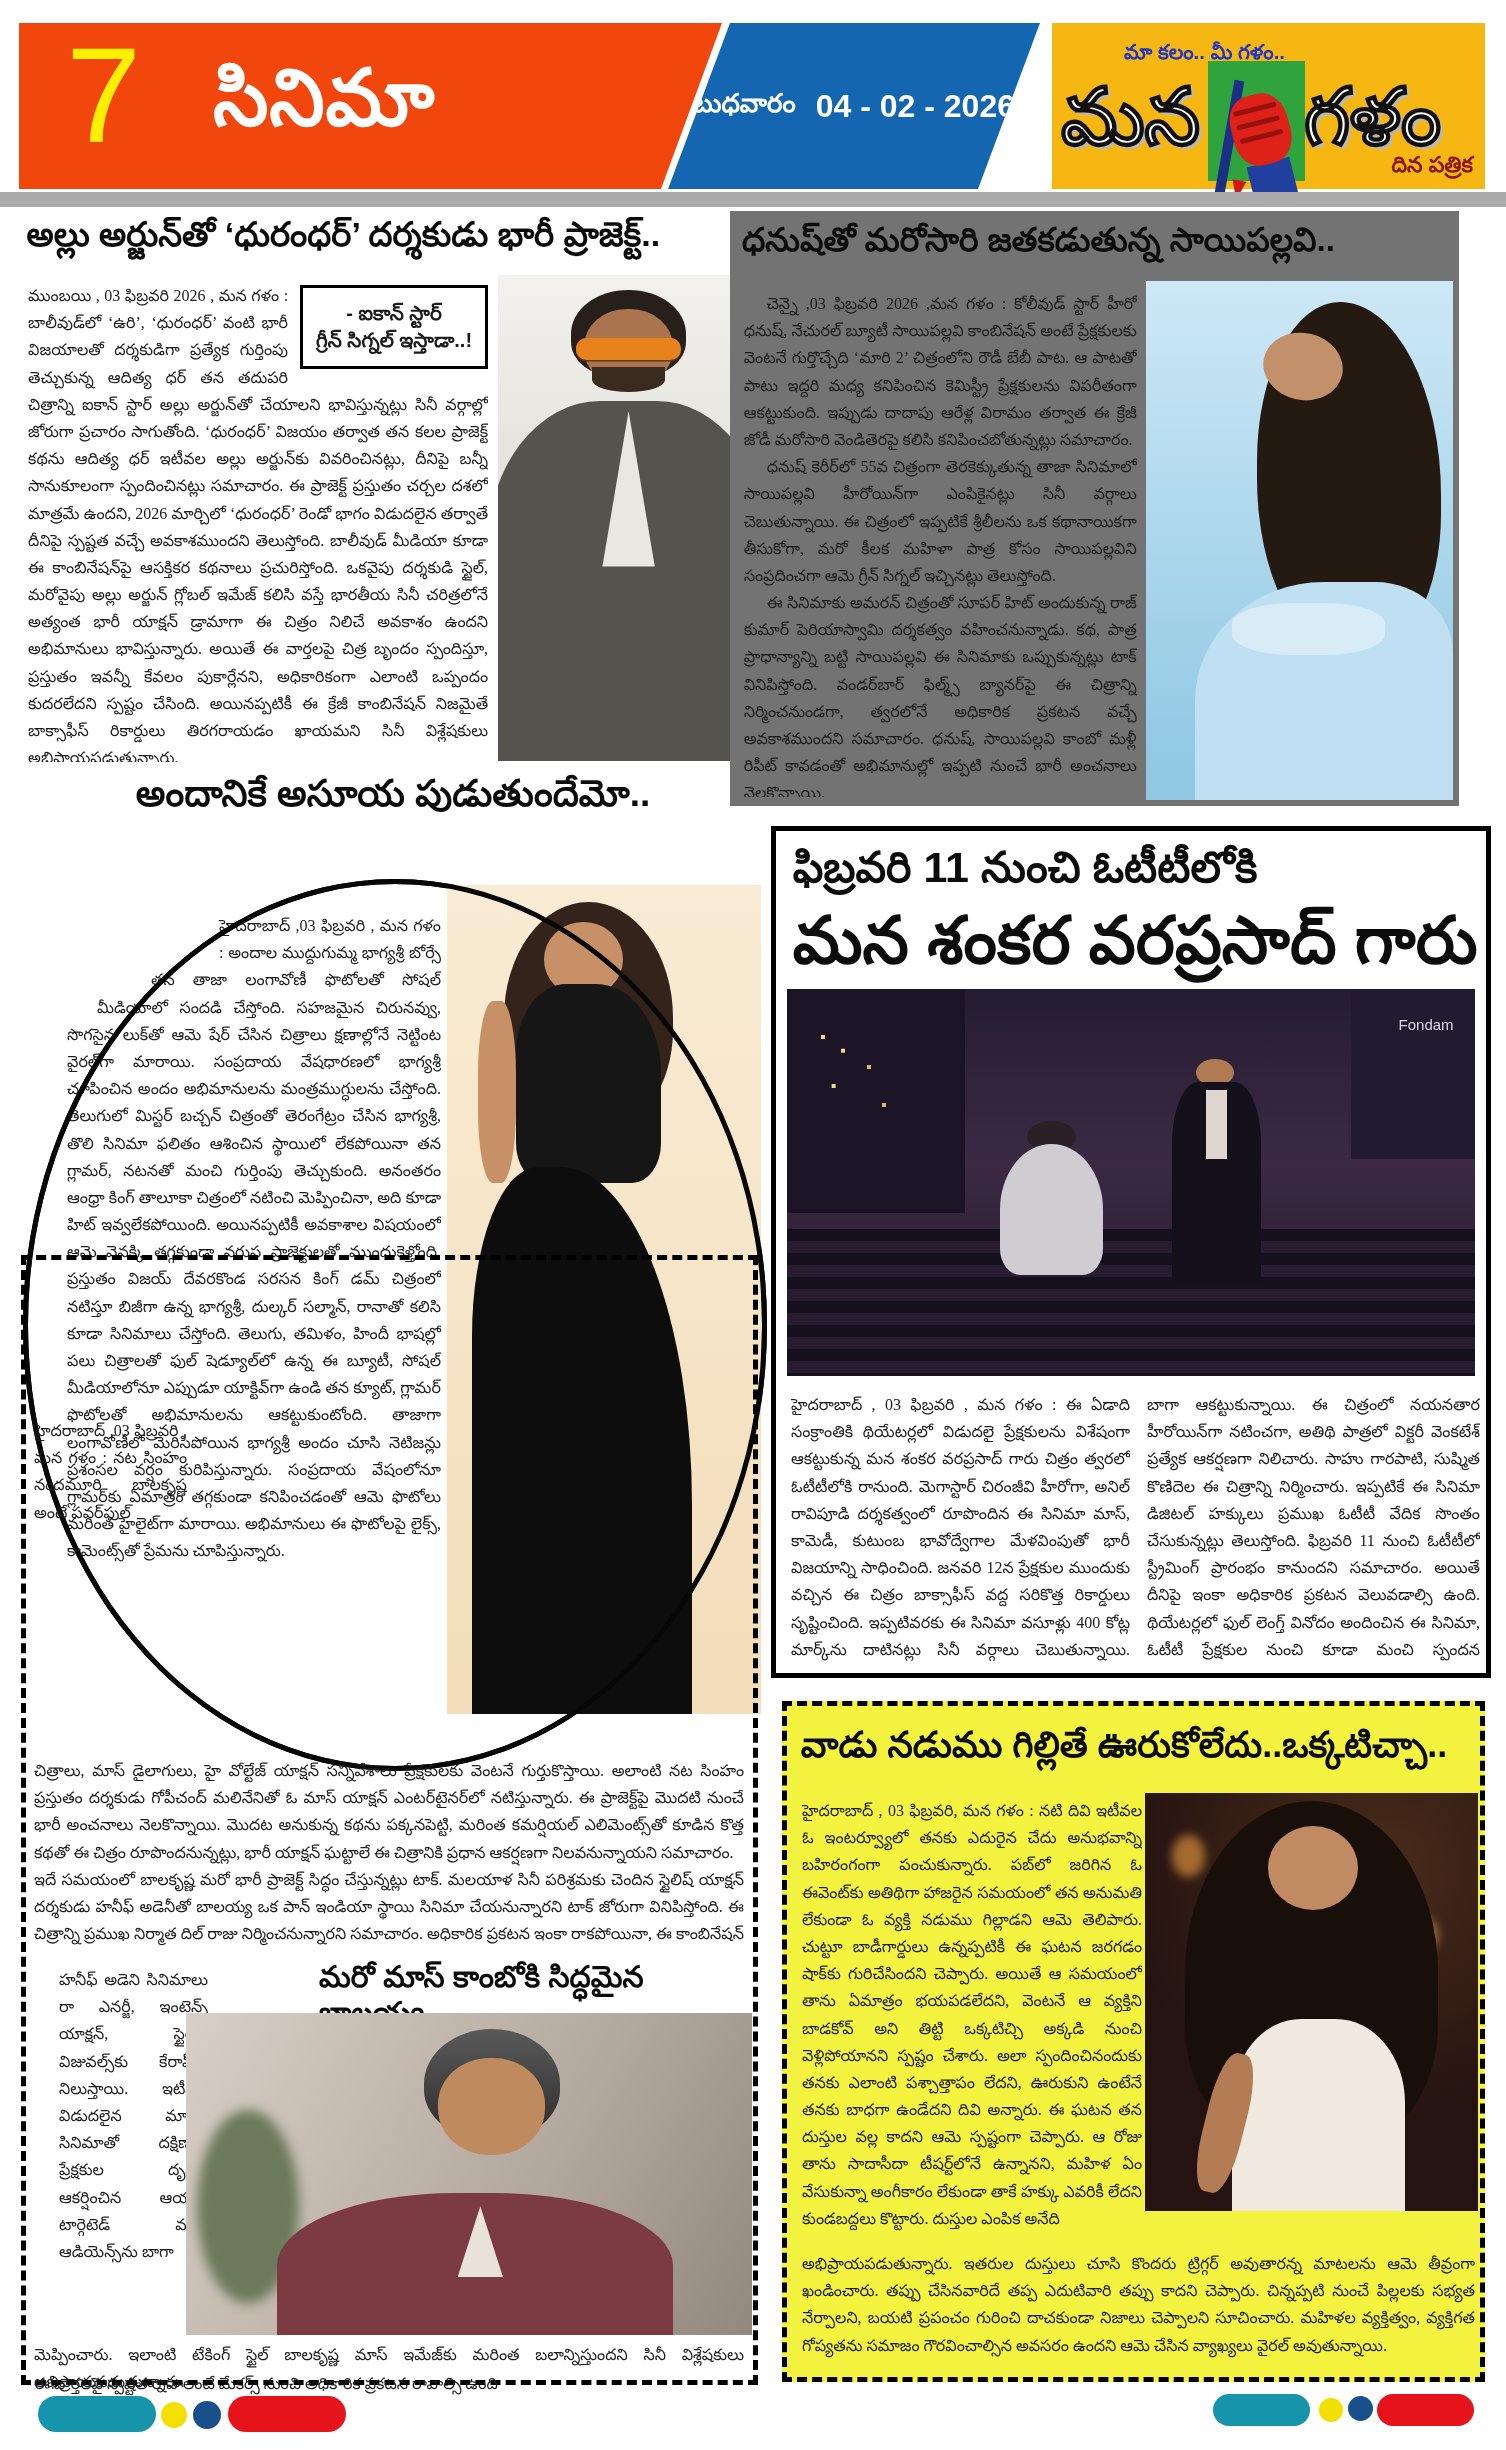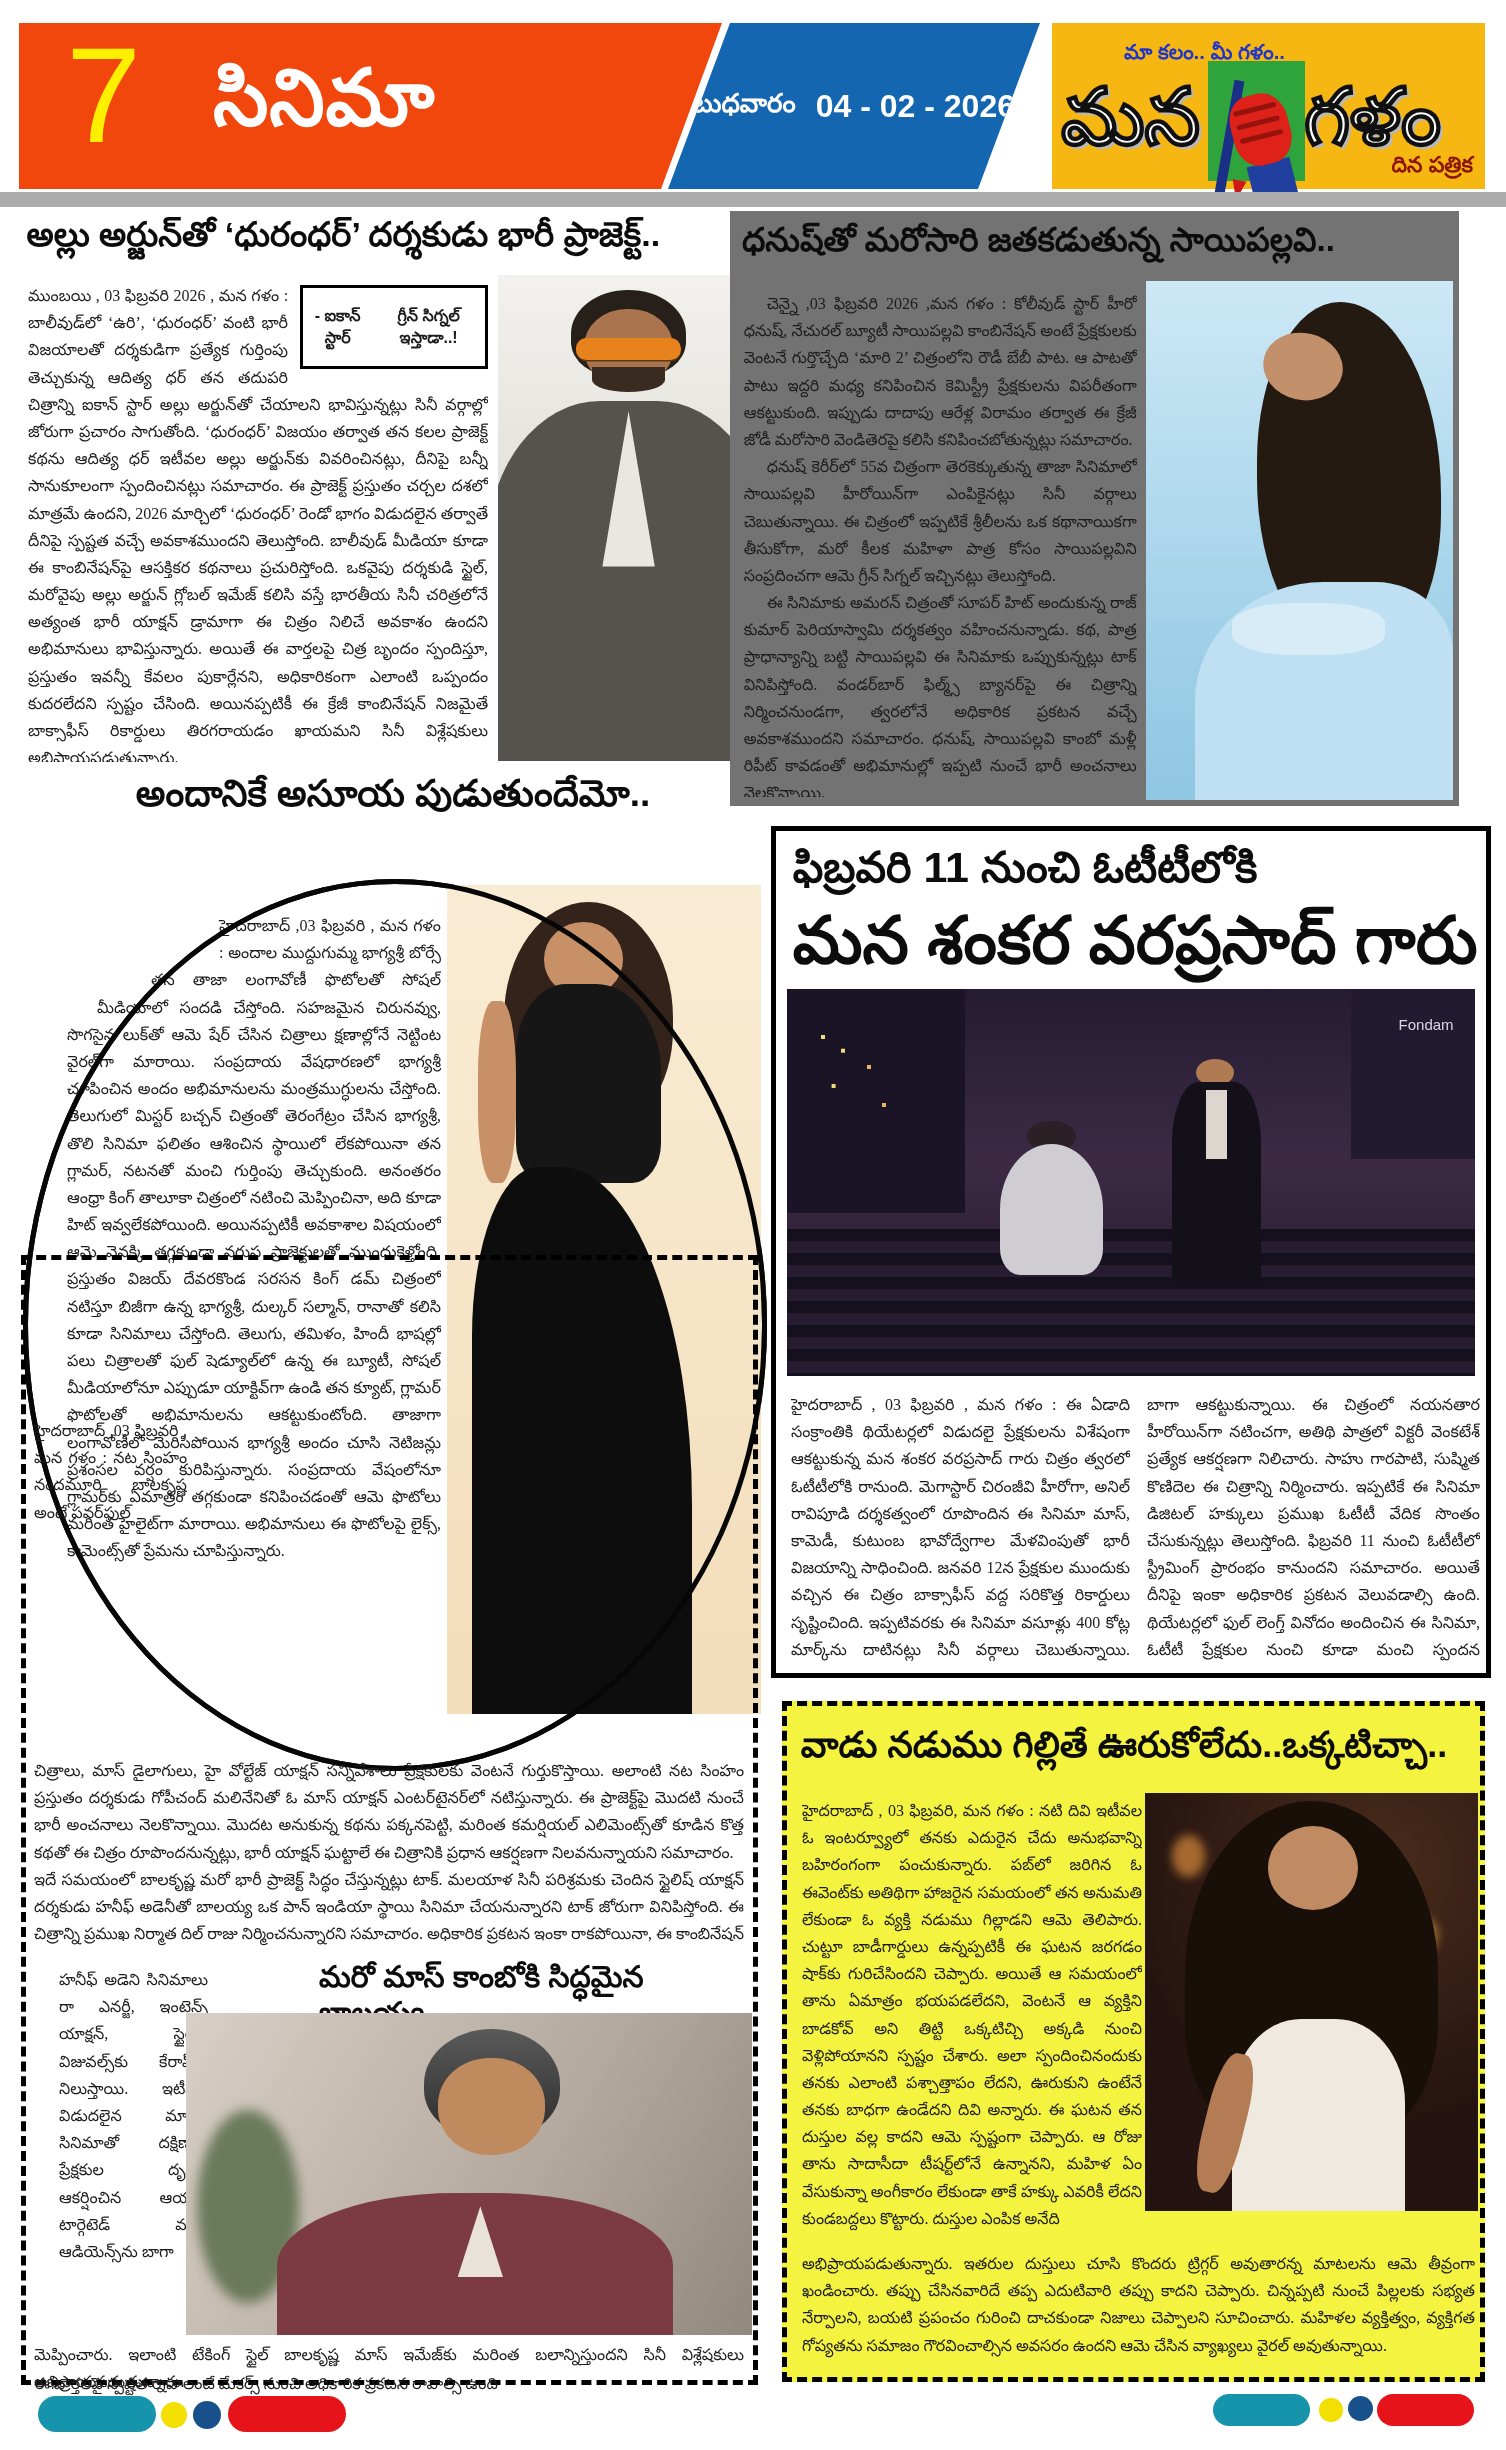--- a/index.html
+++ b/index.html
@@ -42,22 +42,22 @@
   #brand-subtitle { position:absolute; right:12px; bottom:6px; color:#8C1500; font-size:22px;
     font-weight:700; font-family:"Liberation Sans",sans-serif; }
   #divider-bar { left:0; top:192px; width:1507px; height:15px; background:#ABABAB; }
   
   #a1 { left:26.6px; top:214px; width:733px; height:551px; }
   #a1-headline { font-size:34px; line-height:1.2; }
   #a1-photo { left:471px; top:61px; width:262px; height:486px; overflow:hidden;
     background:linear-gradient(180deg,#f2f1ed,#dedcd6 60%,#cfccc4); }
   #a1-body { left:1.5px; top:68px; width:460px; height:480px; overflow:hidden; }
   #a1-inset { float:right; width:188px; height:84px; border:3px solid #000; margin:3px 0 7.6px 12px;
-    display:flex; flex-direction:row; align-items:center; justify-content:center;
-    font-size:16px; font-weight:700; text-align:center; line-height:1.35;
+    display:flex; flex-direction:column; align-items:center; justify-content:center;
+    font-size:20px; font-weight:700; text-align:center; line-height:1.35;
     font-family:"Liberation Sans",sans-serif; }
   
   #a2 { left:730px; top:211px; width:729px; height:595px; background:#737373; }
   #a2-headline { position:absolute; left:12px; top:9px; width:706px; font-size:33px; line-height:1.2; }
   #a2-photo { left:416px; top:70px; width:307px; height:519px; overflow:hidden;
     background:linear-gradient(180deg,#cde8f6,#9fd0e8 70%,#8fc6e2); }
   #a2-body { left:13.7px; top:79px; width:393px; height:507px; overflow:hidden; }
   #a2-body p { text-indent:23px; }
   
   #a3-head { left:26.6px; top:769px; width:733px; text-align:center; }

